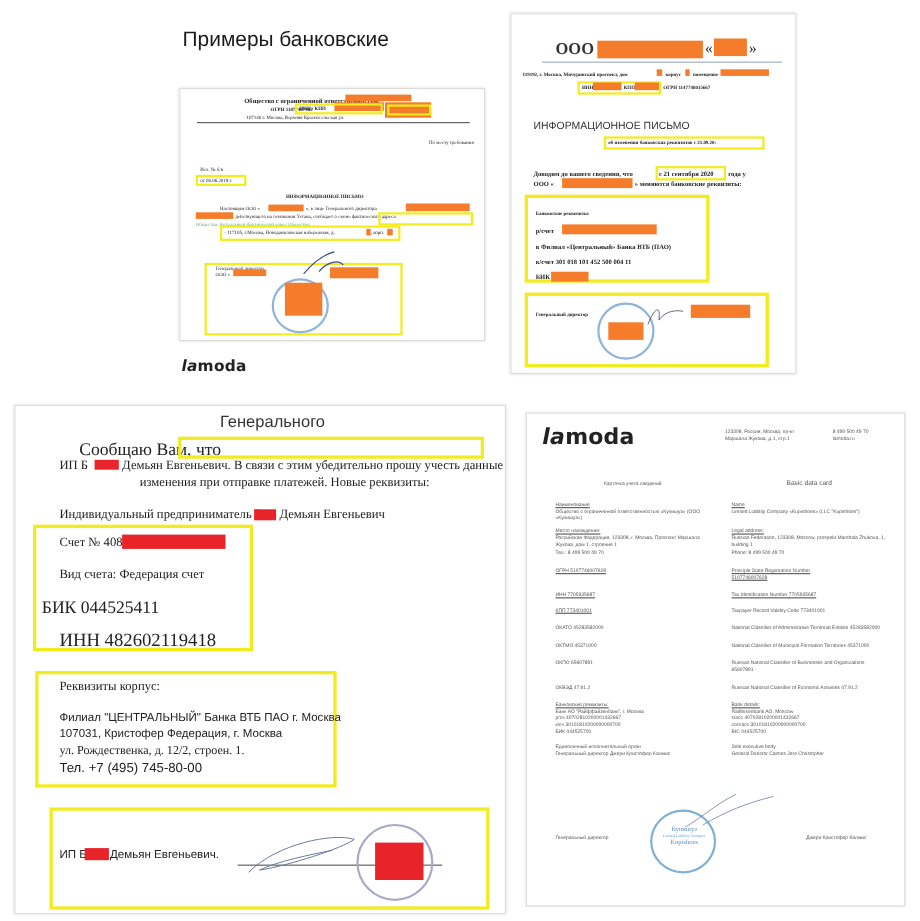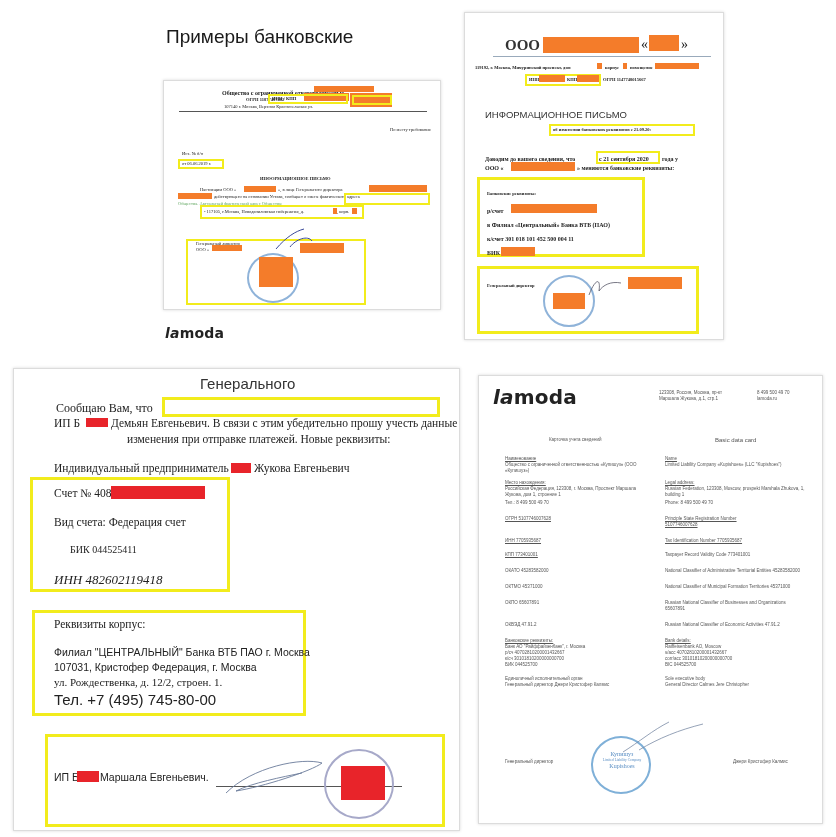--- a/index.html
+++ b/index.html
@@ -119,49 +119,49 @@
   <div class="stamp" style="left:78px;top:262px;width:52px;height:52px;"></div>
   <div class="red-o" style="left:88px;top:280px;width:32px;height:16px;"></div>
   <svg class="abs" style="left:122px;top:262px;" width="36" height="24">
       <path d="M2 20 C8 4, 14 2, 12 16 C16 10, 24 6, 34 8" stroke="#556" fill="none" stroke-width="0.8"></path>
     </svg>
   <div class="red-o" style="left:163px;top:264px;width:54px;height:12px;"></div>
 </div>
 
 <div class="page" style="left:13px;top:368px;width:445px;height:461px;">
   <div class="abs sans" style="left:186px;top:6px;font-size:15px;color:#333;">Генерального</div>
-  <div class="abs serif" style="left:42px;top:32px;font-size:12px;">Сообщаю Вам, что</div>
+  <div class="abs serif" style="left:58px;top:32px;font-size:16px;">Сообщаю Вам, что</div>
   <div class="hl3" style="left:148px;top:28px;width:278px;height:20px;"></div>
   <div class="abs serif" style="left:40px;top:48px;font-size:11.5px;">ИП Б</div>
   <div class="red-r" style="left:72px;top:49px;width:22px;height:9px;"></div>
   <div class="abs serif" style="left:113px;top:64px;font-size:11.5px;">изменения при отправке платежей. Новые реквизиты:</div>
   <div class="abs serif" style="left:97px;top:48px;font-size:11.5px;">Демьян Евгеньевич. В связи с этим убедительно прошу учесть данные</div>
 
   <div class="abs serif" style="left:40px;top:93px;font-size:11.5px;">Индивидуальный предприниматель Б</div>
   <div class="red-r" style="left:217px;top:94px;width:20px;height:10px;"></div>
-  <div class="abs serif" style="left:240px;top:93px;font-size:11.5px;">Жукова Евгеньевич</div>
+  <div class="abs serif" style="left:240px;top:93px;font-size:11.5px;">Демьян Евгеньевич</div>
 
   <div class="hl3" style="left:16px;top:108px;width:200px;height:115px;"></div>
   <div class="abs serif" style="left:40px;top:118px;font-size:11.5px;">Счет № 4080</div>
   <div class="red-r" style="left:97px;top:117px;width:94px;height:13px;"></div>
   <div class="abs serif" style="left:40px;top:147px;font-size:11.5px;">Вид счета: Федерация счет</div>
-  <div class="abs serif" style="left:56px;top:175px;font-size:10px;">БИК 044525411</div>
-  <div class="abs serif" style="left:40px;top:203px;font-size:13px;font-style:italic;">ИНН 482602119418</div>
+  <div class="abs serif" style="left:24px;top:175px;font-size:16px;">БИК 044525411</div>
+  <div class="abs serif" style="left:40px;top:203px;font-size:17px;">ИНН 482602119418</div>
 
   <div class="hl3" style="left:18px;top:241px;width:274px;height:106px;"></div>
   <div class="abs serif" style="left:40px;top:249px;font-size:11.5px;">Реквизиты корпус:</div>
   <div class="abs sans" style="left:40px;top:277px;font-size:10.5px;">Филиал "ЦЕНТРАЛЬНЫЙ" Банка ВТБ ПАО г. Москва</div>
   <div class="abs sans" style="left:40px;top:292px;font-size:10.5px;">107031, Кристофер Федерация, г. Москва</div>
   <div class="abs serif" style="left:40px;top:307px;font-size:11px;">ул. Рождественка, д. 12/2, строен. 1.</div>
-  <div class="abs sans" style="left:40px;top:322px;font-size:15px;">Тел. +7 (495) 745-80-00</div>
+  <div class="abs sans" style="left:40px;top:322px;font-size:12px;">Тел. +7 (495) 745-80-00</div>
 
   <div class="hl3" style="left:31px;top:365px;width:400px;height:93px;"></div>
   <div class="abs sans" style="left:40px;top:402px;font-size:10.5px;">ИП Б</div>
   <div class="red-r" style="left:63px;top:402px;width:22px;height:11px;"></div>
-  <div class="abs sans" style="left:86px;top:402px;font-size:10.5px;">Маршала Евгеньевич.</div>
+  <div class="abs sans" style="left:86px;top:402px;font-size:10.5px;">Демьян Евгеньевич.</div>
   <div class="line" style="left:202px;top:417px;width:186px;background:#555;"></div>
   <svg class="abs" style="left:208px;top:388px;" width="110" height="40">
       <path d="M4 36 C30 10, 80 0, 100 6 C90 14, 40 30, 14 34 C30 26, 60 20, 80 16" stroke="#6a7a9a" fill="none" stroke-width="0.9"></path>
     </svg>
   <div class="stamp" style="left:310px;top:380px;width:70px;height:70px;border-color:#a7a9c9;"></div>
   <div class="red-r" style="left:327px;top:397px;width:44px;height:34px;"></div>
 </div>
 
 <div class="page" style="left:478px;top:375px;width:343px;height:447px;">
   <div class="abs logo" style="left:14px;top:9px;font-size:20px;"><i>la</i><span>moda</span></div>

